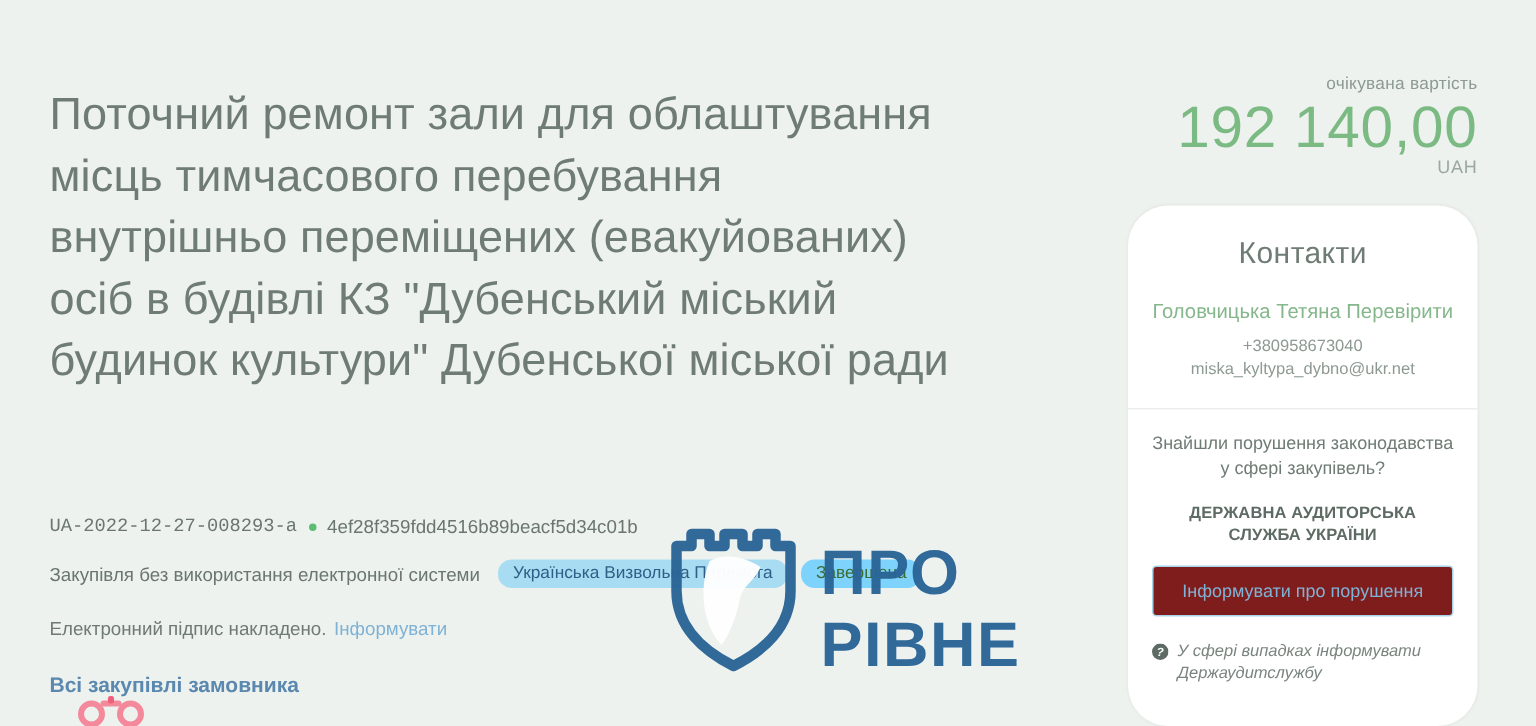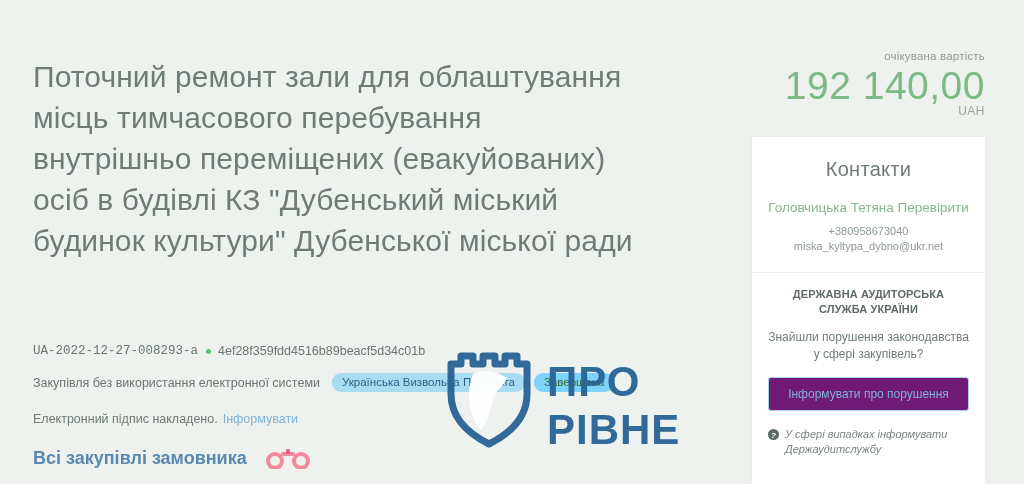--- a/index.html
+++ b/index.html
@@ -98,22 +98,23 @@
     margin-top: 20px;
   }
   #signature-link {
     color: #7fb2d4;
     margin-left: 5px;
     cursor: pointer;
   }
 
   #all-purchases-row {
     display: flex;
-    align-items: flex-end;
-    font-size: 18px;
+    align-items: flex-start;
+    font-size: 14px;
+    flex-direction: column;
   }
   #all-purchases-link {
     color: #5a88ae;
     font-weight: 700;
     cursor: pointer;
   }
   #handcuffs-icon {
     margin-left: 18px;
     display: inline-flex;
     align-items: center;
@@ -171,20 +172,21 @@
     position: absolute;
     left: 52px;
     top: 137px;
     width: 233px;
     height: 347px;
     background: #ffffff;
     box-shadow: 0 0 3px rgba(0,0,0,0.06);
     box-sizing: border-box;
     padding: 18px 16px 0 16px;
     text-align: center;
+    border-radius: 27px;
   }
 
   #contacts-heading {
     font-size: 20px;
     color: #6f7c75;
     font-weight: 400;
     margin: 3px 0 17px 0;
     letter-spacing: 0.3px;
   }
 
@@ -223,21 +225,21 @@
   #audit-question {
     font-size: 12px;
     color: #6f7c75;
     line-height: 17px;
     margin-bottom: 14px;
   }
   #report-button {
     display: block;
     width: 100%;
     box-sizing: border-box;
-    background: #701a75;
+    background: #7f1d1d;
     border: 1px solid #a9d4e8;
     border-radius: 3px;
     color: #7fb2d4;
     font-size: 12px;
     font-family: "Liberation Sans", sans-serif;
     padding: 9px 4px;
     cursor: pointer;
     margin-bottom: 16px;
   }
 
@@ -322,23 +324,23 @@
   <div id="contacts-card">
 
     <h2 id="contacts-heading">Контакти</h2>
 
     <div id="contact-name">Головчицька Тетяна Перевірити</div>
     <div id="contact-phone">+380958673040</div>
     <div id="contact-email">miska_kyltypa_dybno@ukr.net</div>
 
     <div id="audit-divider"></div>
 
+    <div id="audit-question">Знайшли порушення законодавства у сфері закупівель?</div>
+
     <div id="audit-title">ДЕРЖАВНА АУДИТОРСЬКА СЛУЖБА УКРАЇНИ</div>
-
-    <div id="audit-question">Знайшли порушення законодавства у сфері закупівель?</div>
 
     <button id="report-button">Інформувати про порушення</button>
 
     <div id="audit-help-row">
       <span id="help-icon">
         <svg width="11" height="11" viewBox="0 0 11 11">
           <circle cx="5.5" cy="5.5" r="5.5" fill="#5e6b64"></circle>
           <text x="5.5" y="8.6" text-anchor="middle" font-family="Liberation Sans, sans-serif" font-size="8" font-weight="bold" fill="#ffffff">?</text>
         </svg>
       </span>

